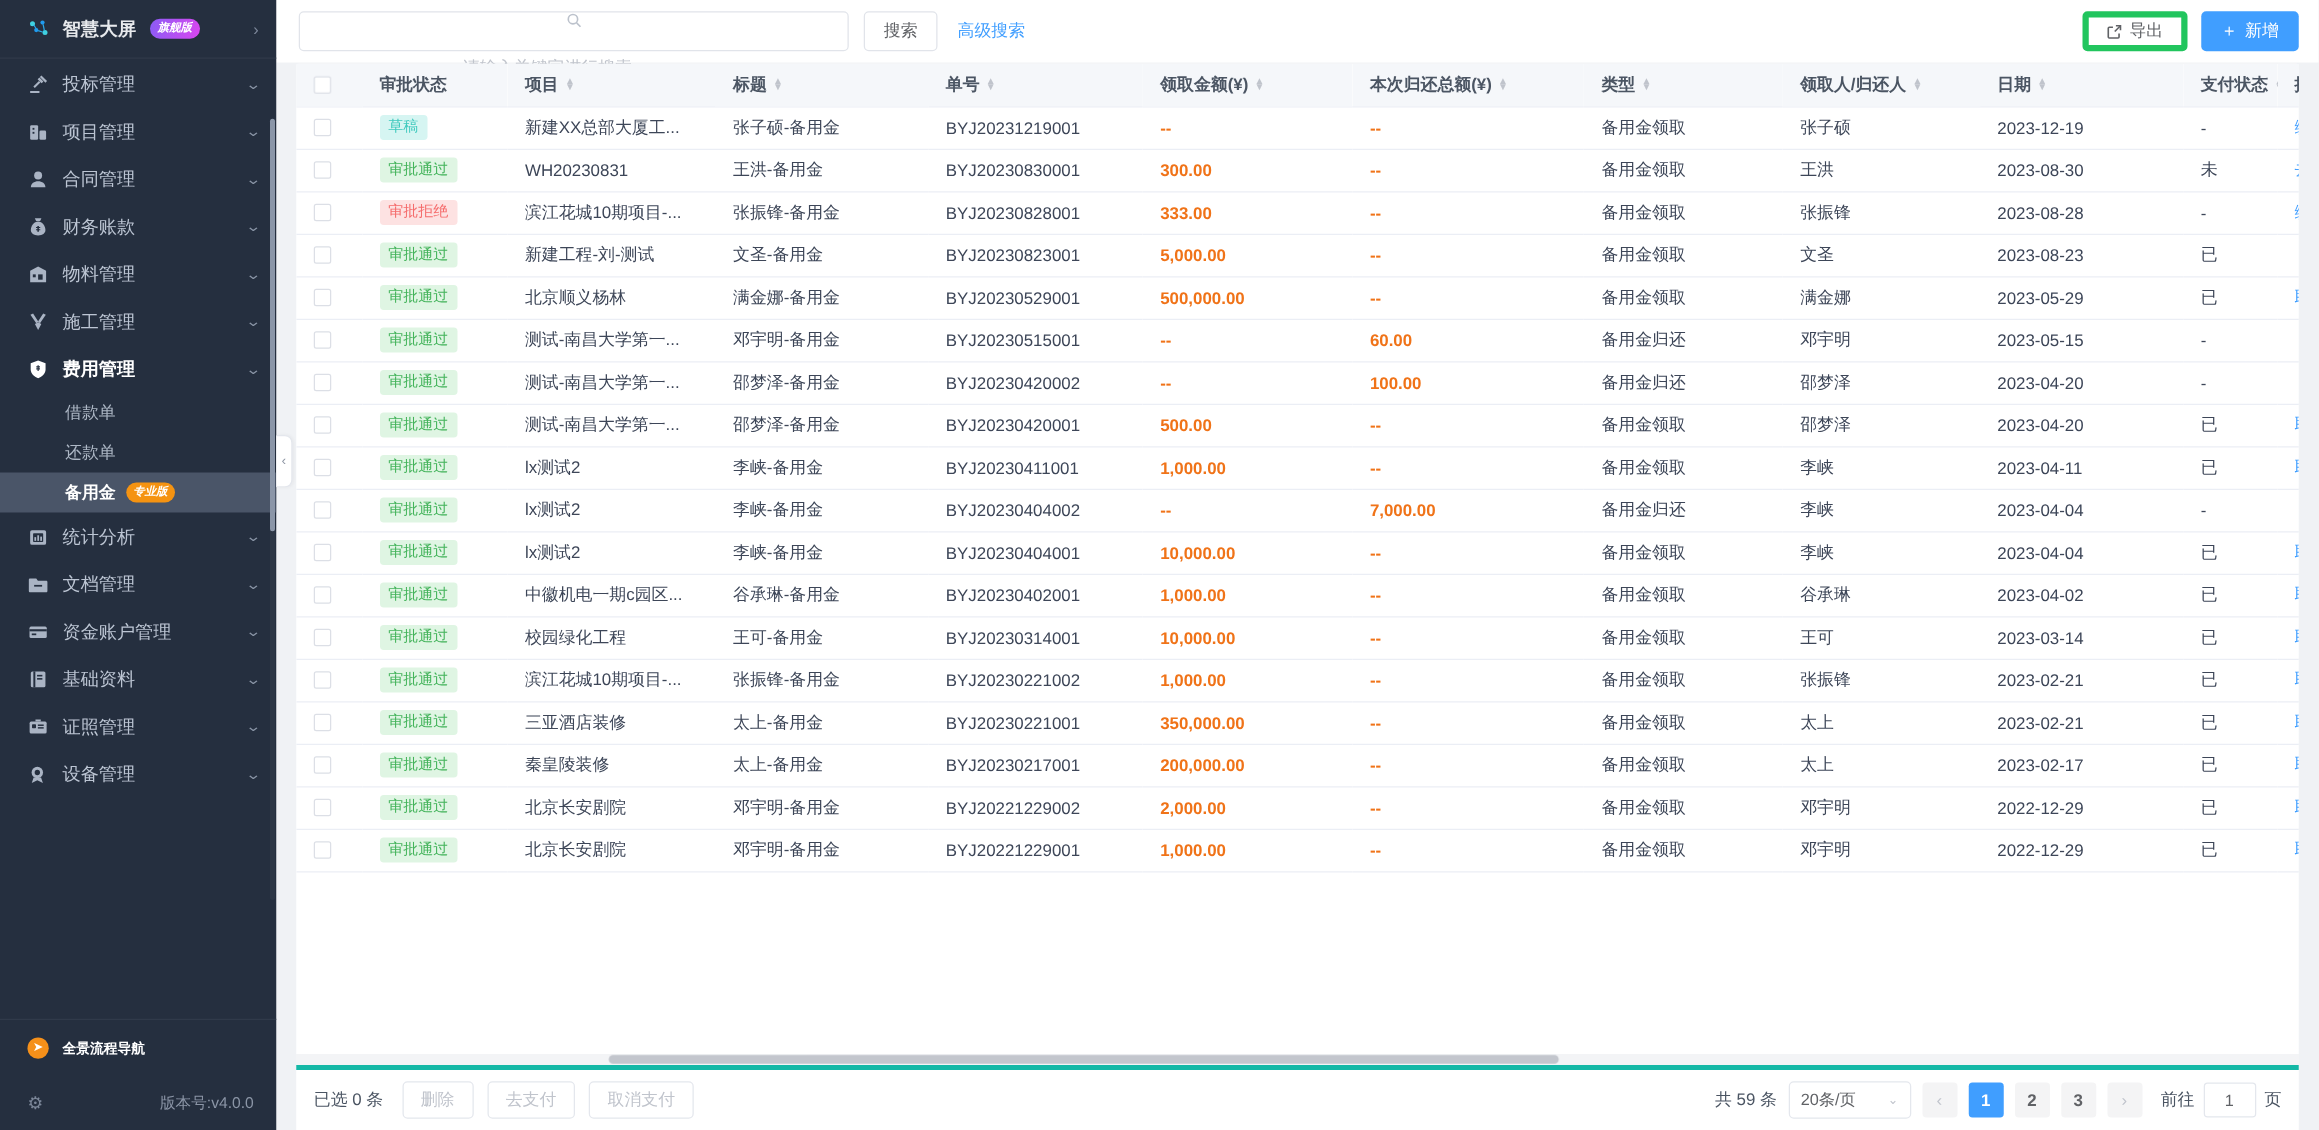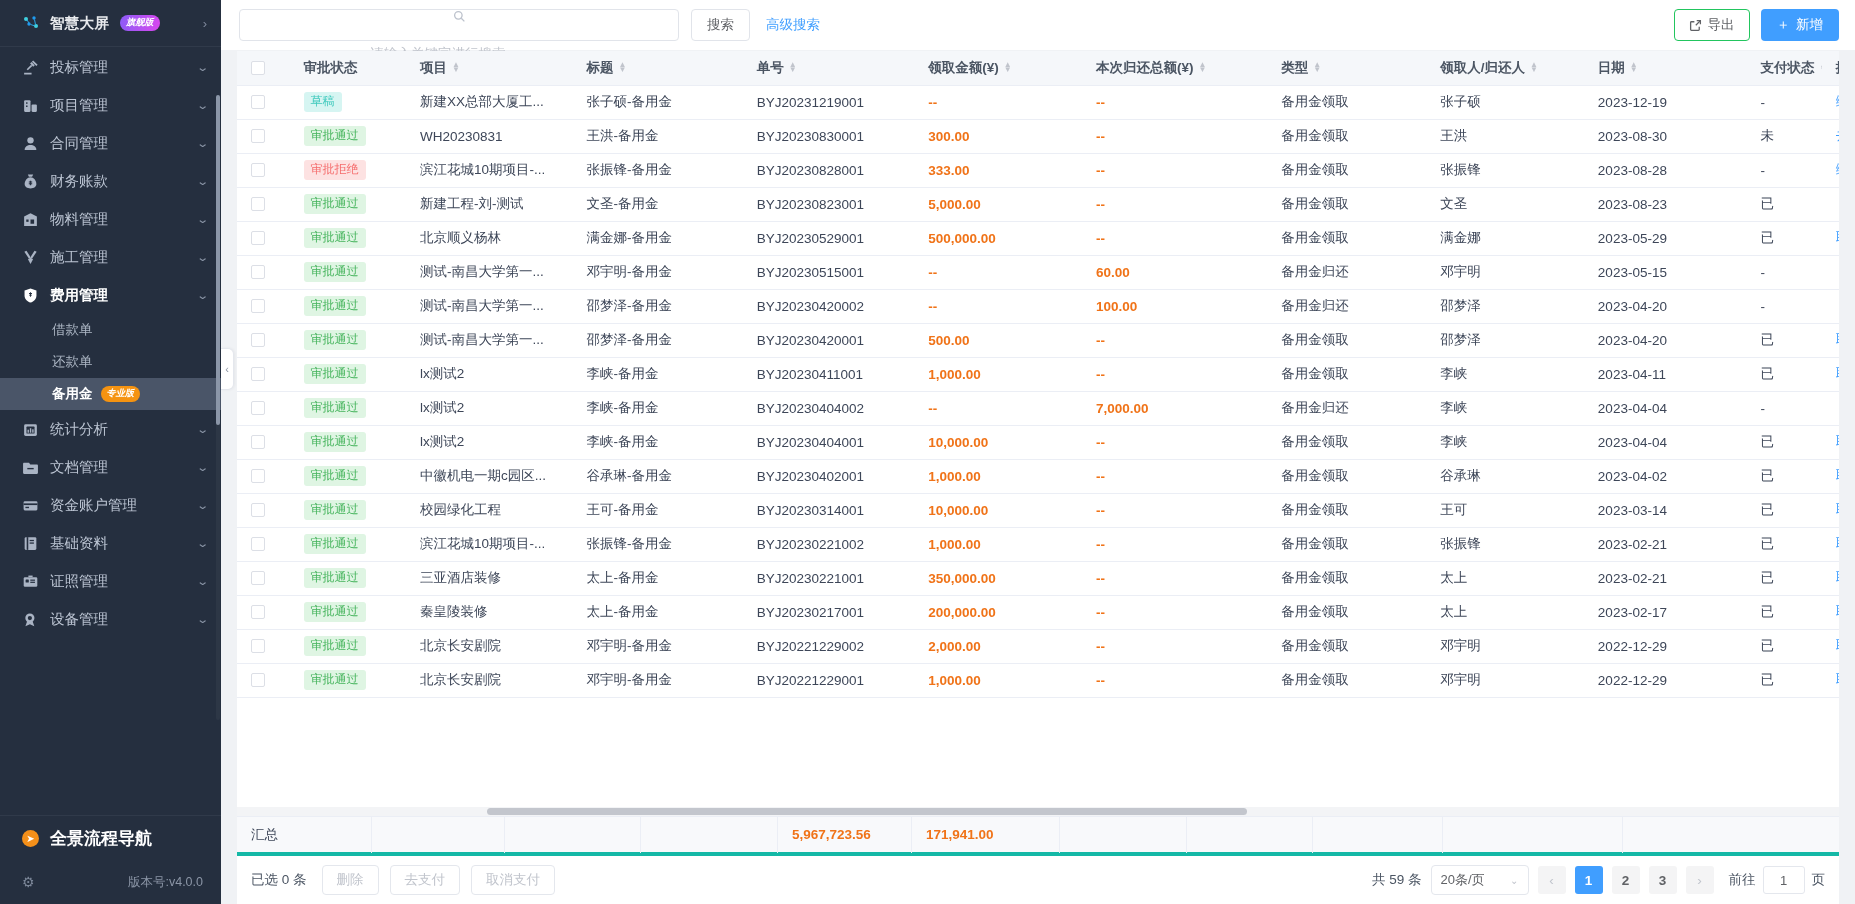--- a/index.html
+++ b/index.html
@@ -56,21 +56,21 @@
   .sb-sub .lbl { color: #aeb8c6; font-size: 13.5px; }
   .sb-sub.sel { background: #4a5568; }
   .sb-sub.sel .lbl { color: #fff; font-weight: 700; }
 
   .sb-bottom { flex: 0 0 auto; border-top: 1px solid #303a4a; }
   .sb-nav-hl { height: 44px; display:flex; align-items:center; padding: 0 22px; gap: 11px; cursor:pointer;}
   .sb-nav-hl .dot {
     width:17px;height:17px;border-radius:50%;background:#f5901a;
     display:flex;align-items:center;justify-content:center;color:#fff;font-size:10px;
   }
-  .sb-nav-hl .lbl { color:#fff; font-size:17px; font-weight:700; }
+  .sb-nav-hl .lbl { color:#fff; font-size:11px; font-weight:700; }
   .sb-ver { height: 44px; display:flex; align-items:center; padding: 0 18px 0 22px; }
   .sb-ver .gear { color:#7c8799; font-size:14px; }
   .sb-ver .lbl { margin-left:auto; color:#8b95a6; font-size: 12.5px; }
 
   
   .sb-track { position:absolute; right:1px; top:48px; width:4px; height: 625px; background: rgba(255,255,255,.04); border-radius: 2px;}
   .sb-thumb { position:absolute; right:1px; top:48px; width:4px; height: 330px; background: #8b96a8; border-radius:2px;}
 
   
   #collapse-handle {
@@ -100,21 +100,21 @@
   }
   .search-wrap input::placeholder { color:#c0c4cc; }
   .btn-plain {
     height:32px; padding: 0 15px; border:1px solid #e1e4ea; border-radius:4px;
     background:#fff; color:#606266; font-size:13.5px; cursor:pointer;
     font-family:"Liberation Sans",sans-serif; display:flex;align-items:center;
   }
   .link-adv { color:#409eff; font-size:13.5px; cursor:pointer; margin-left: 4px;}
   .tb-right { margin-left:auto; display:flex; align-items:center; gap:11px; }
   .btn-export {
-    height:32px; padding: 0 14px; border:1px solid #22c55e; border-radius:4px;
+    height:32px; padding: 0 14px; border:5px solid #22c55e; border-radius:4px;
     background:#fff; color:#606266; font-size:13.5px; cursor:pointer;
     display:flex; align-items:center; gap:6px;
   }
   .btn-export svg { width:13px;height:13px; stroke:#606266; fill:none; stroke-width:1.6;}
   .btn-primary {
     height:32px; padding: 0 16px; border:none; border-radius:4px;
     background:#409eff; color:#fff; font-size:13.5px; cursor:pointer;
     display:flex; align-items:center; gap:6px;
     font-family:"Liberation Sans",sans-serif;
   }
@@ -804,38 +804,20 @@
                 <td>已</td>
                 <td><span class="op">取消支付</span></td>
               </tr>
             </tbody>
         </table>
         <div class="hbar">
           <div class="thumb"></div>
         </div>
       </div>
 
-      <div class="sumrow" id="sumrow">
-          <div class="c" style="width: 135px; flex: 0 0 135px;">
-            <span>汇总</span>
-          </div>
-          <div class="c" style="width: 133px; flex: 0 0 133px;"></div>
-          <div class="c" style="width: 136px; flex: 0 0 136px;"></div>
-          <div class="c" style="width: 137px; flex: 0 0 137px;"></div>
-          <div class="c" style="width: 134px; flex: 0 0 134px;">
-            <span class="amt">5,967,723.56</span>
-          </div>
-          <div class="c" style="width: 148px; flex: 0 0 148px;">
-            <span class="amt">171,941.00</span>
-          </div>
-          <div class="c" style="width: 127px; flex: 0 0 127px;"></div>
-          <div class="c" style="width: 126px; flex: 0 0 126px;"></div>
-          <div class="c" style="width: 130px; flex: 0 0 130px;"></div>
-          <div class="c" style="width: 180px; flex: 0 0 180px;"></div>
-        </div>
     </div>
 
     <div class="footer">
       <span class="sel-txt">已选 0 条</span>
       <button class="btn-dis">删除</button>
       <button class="btn-dis">去支付</button>
       <button class="btn-dis">取消支付</button>
 
       <div class="pager">
         <span class="pg-total">共 59 条</span>

